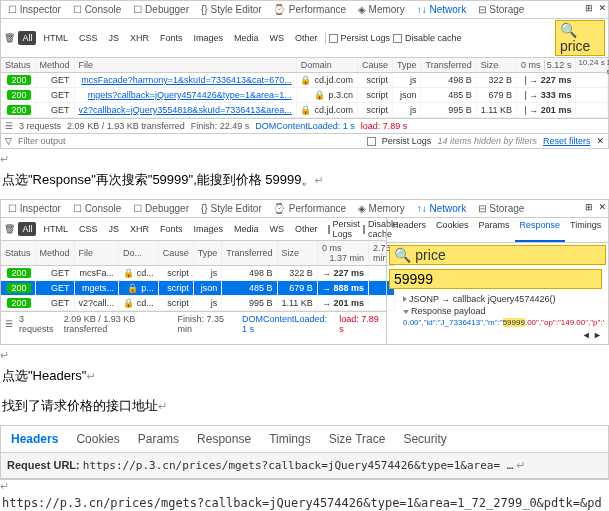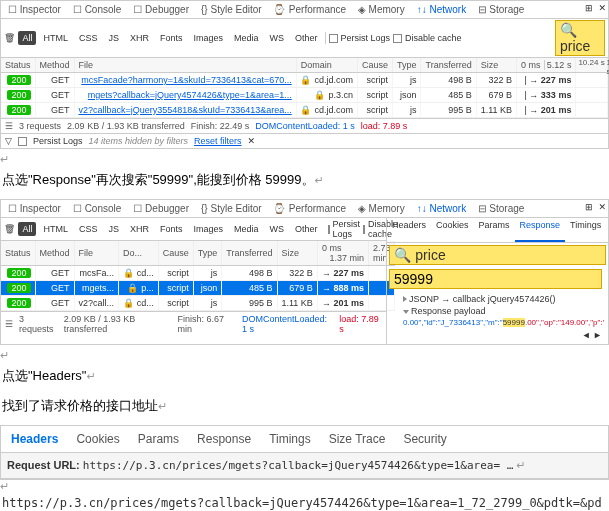--- a/index.html
+++ b/index.html
@@ -150,20 +150,21 @@
   <div class="summary-row">
     <span>☰</span>
     <span>3 requests</span>
     <span>2.09 KB / 1.93 KB transferred</span>
     <span>Finish: 22.49 s</span>
     <span class="domcontentloaded">DOMContentLoaded: 1 s</span>
     <span class="load-red">load: 7.89 s</span>
   </div>
   <div class="filter-input-row">
     <span>▽</span>
+    <input class="filter-input" placeholder="Filter output" style="">
     <span class="checkbox"></span>
     <span>Persist Logs</span>
     <span class="italic-grey">14 items hidden by filters</span>
     <span class="link-blue">Reset filters</span>
     <span>✕</span>
   </div>
 </div>
 
 <div class="para-symbol" style="height:12px"></div>
 <div class="instruction para-symbol">点选"Response"再次搜索"59999",能搜到价格 59999。</div>
@@ -254,21 +255,21 @@
               <td>1.11 KB</td>
               <td style="text-align:left">→ <b>201 ms</b></td>
               <td></td>
             </tr>
           </tbody>
       </table>
       <div class="summary-row">
         <span>☰</span>
         <span>3 requests</span>
         <span>2.09 KB / 1.93 KB transferred</span>
-        <span>Finish: 6.67 min</span>
+        <span>Finish: 7.35 min</span>
         <span class="domcontentloaded">DOMContentLoaded: 1 s</span>
         <span class="load-red">load: 7.89 s</span>
       </div>
     </div>
     <div style="width:222px;border-left:1px solid #ccc;">
       <div class="side-tabs">
         <span class="side-tab">Headers</span>
         <span class="side-tab">Cookies</span>
         <span class="side-tab">Params</span>
         <span class="side-tab active">Response</span>

